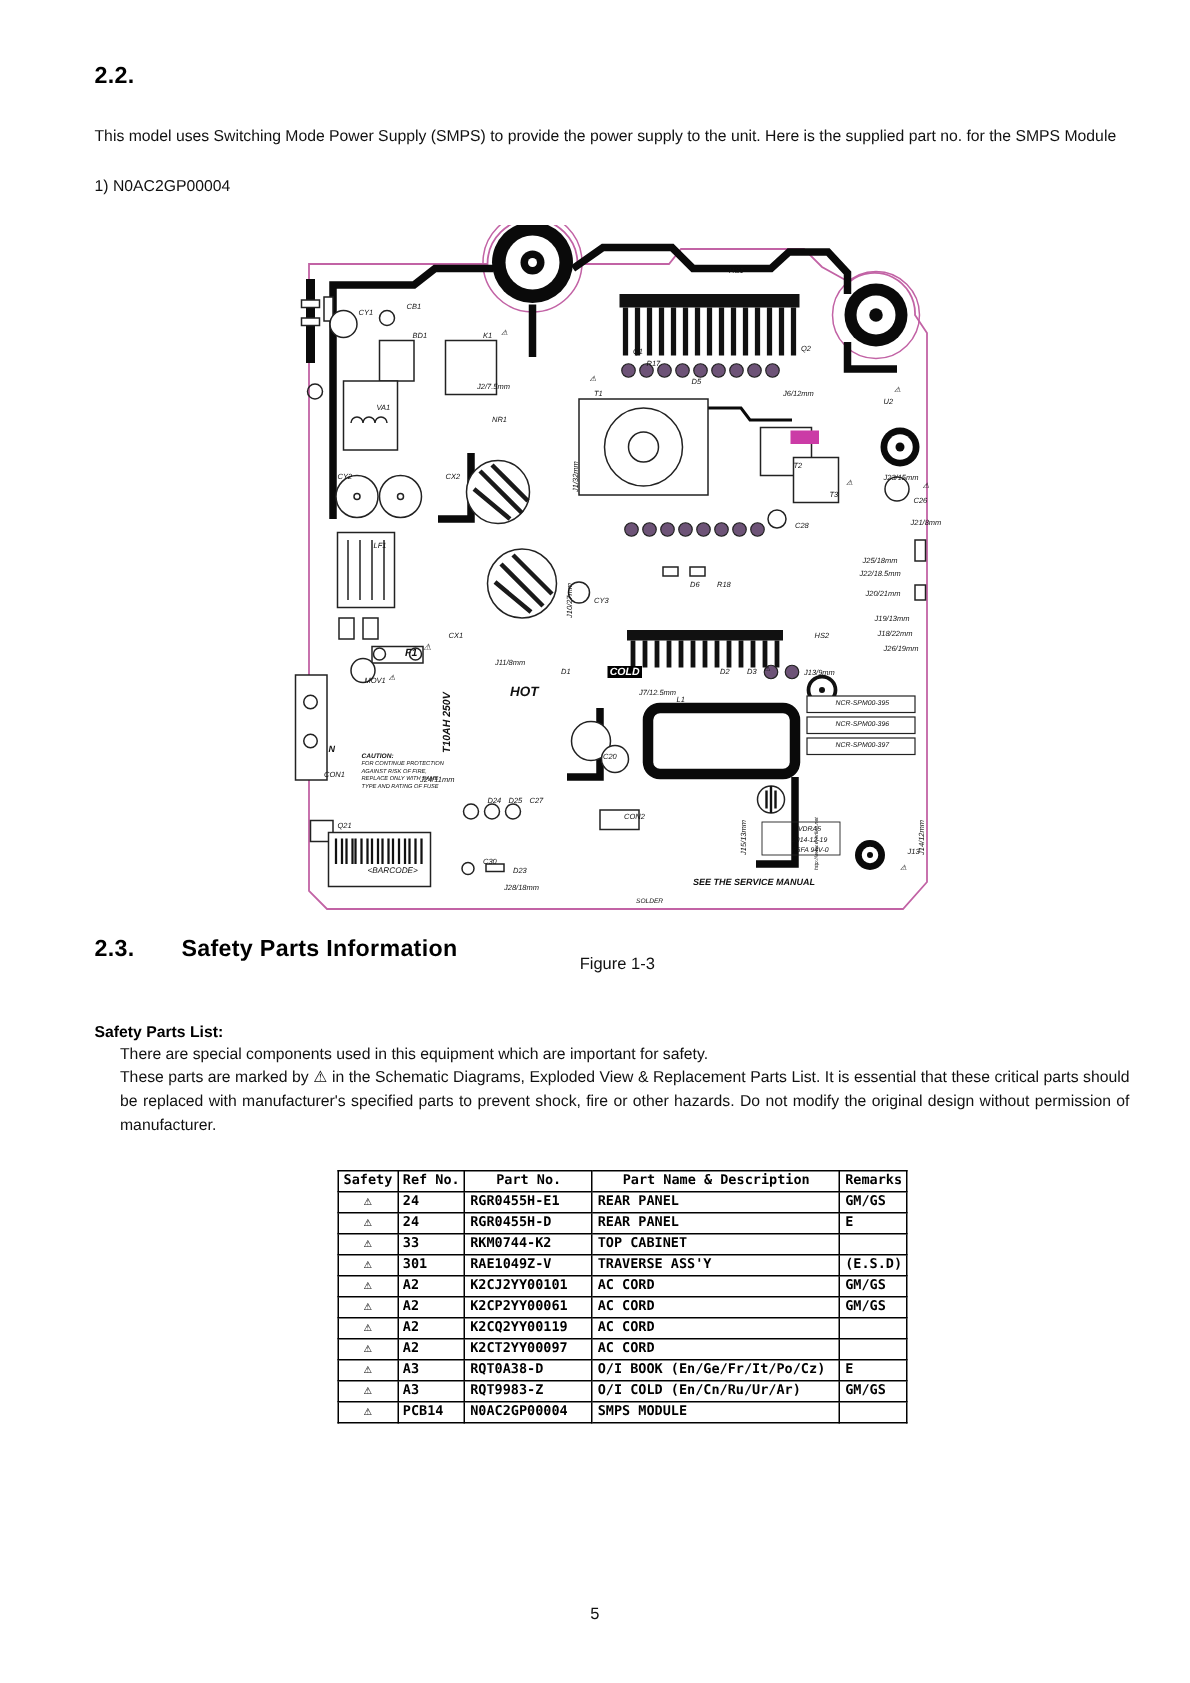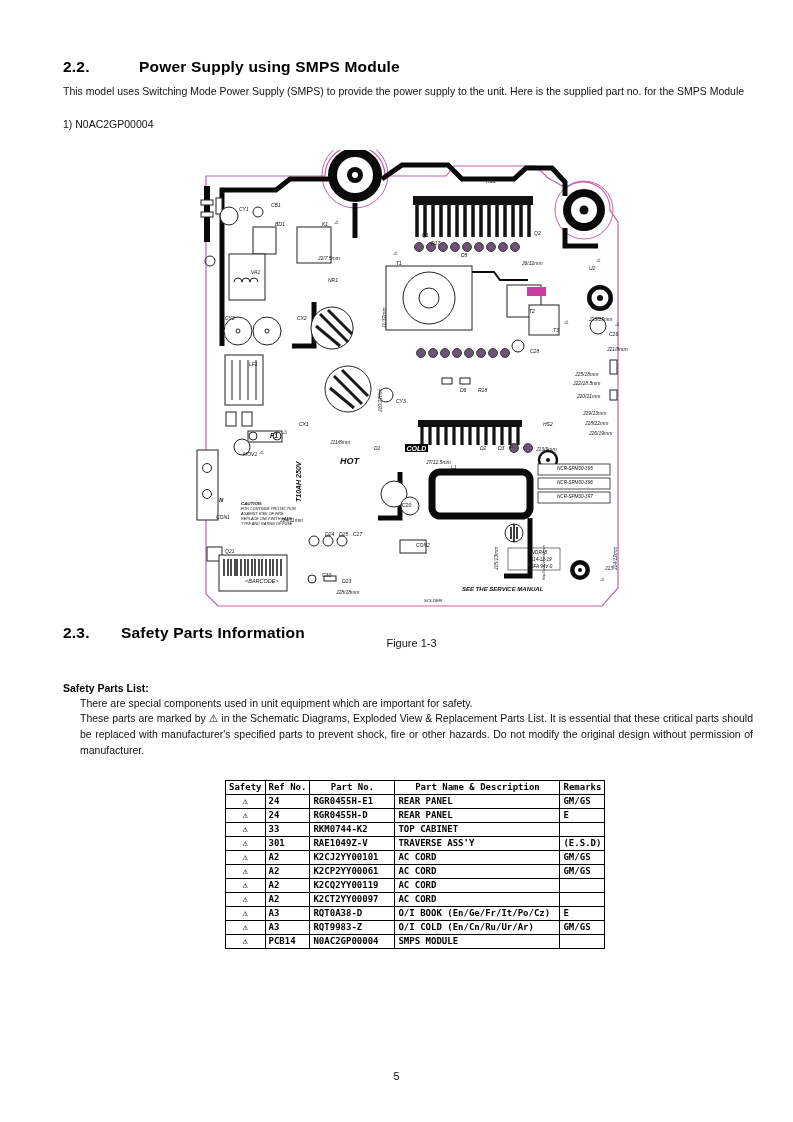--- a/index.html
+++ b/index.html
@@ -24,23 +24,22 @@
   .parts-table th{text-align:center;font-weight:bold;margin-left:32px;}
   .parts-table td{text-align:left;}
   .parts-table td.c0{text-align:center;}
   .pageno{position:absolute;left:0;top:1070px;width:100%;text-align:center;font-size:11px;color:#111;}
 </style>
 </head>
 <body>
 
 <div class="page">
 
-  <div class="h2" style="top:58px;gap:18px;">
+  <div class="h2" style="top:42px;">
     <span class="num">2.2.</span>
-    <span>Power Supply using SMPS Module</span>
   </div>
 
   <div class="bodytext" style="top:84px;left:63px;width:690px;">This model uses Switching Mode Power Supply (SMPS) to provide the power supply to the unit. Here is the supplied part no. for the SMPS Module</div>
   <div class="bodytext" style="top:117px;left:63px;">1) N0AC2GP00004</div>
 
   <div class="diagram">
     <svg width="431" height="470" viewBox="0 0 431 470">
 
       <path d="M10 26 L129 26 A30 30 0 0 1 189 26 L250 26 L258 16 L340 16 L352 28 L370 38 A27 27 0 0 1 414 60 L422 72 L422 438 L406 456 L22 456 L10 444 Z" fill="none" stroke="#c263a5" stroke-width="1.2"></path>
       <circle cx="159" cy="25" r="33" fill="none" stroke="#c263a5" stroke-width="1"></circle>
@@ -267,21 +266,21 @@
   </div>
 
   <div class="figcaption">Figure 1-3</div>
 
   <div class="h2" style="top:624px;">
     <span class="num">2.3.</span>
     <span>Safety Parts Information</span>
   </div>
 
   <div class="spl">Safety Parts List:</div>
-  <div class="bodytext" style="top:696px;left:80px;width:673px;">There are special components used in unit equipment which are important for safety.</div>
+  <div class="bodytext" style="top:696px;left:80px;width:673px;">There are special components used in this equipment which are important for safety.</div>
   <div class="bodytext" style="top:711px;left:80px;width:673px;text-align:justify;">These parts are marked by ⚠ in the Schematic Diagrams, Exploded View &amp; Replacement Parts List. It is essential that these critical parts should be replaced with manufacturer's specified parts to prevent shock, fire or other hazards. Do not modify the original design without permission of manufacturer.</div>
 
   <table class="parts-table">
     <colgroup>
       <col style="width:38px">
         <col style="width:42px">
         <col style="width:85px">
         <col style="width:165px">
         <col style="width:45px">
     </colgroup>

